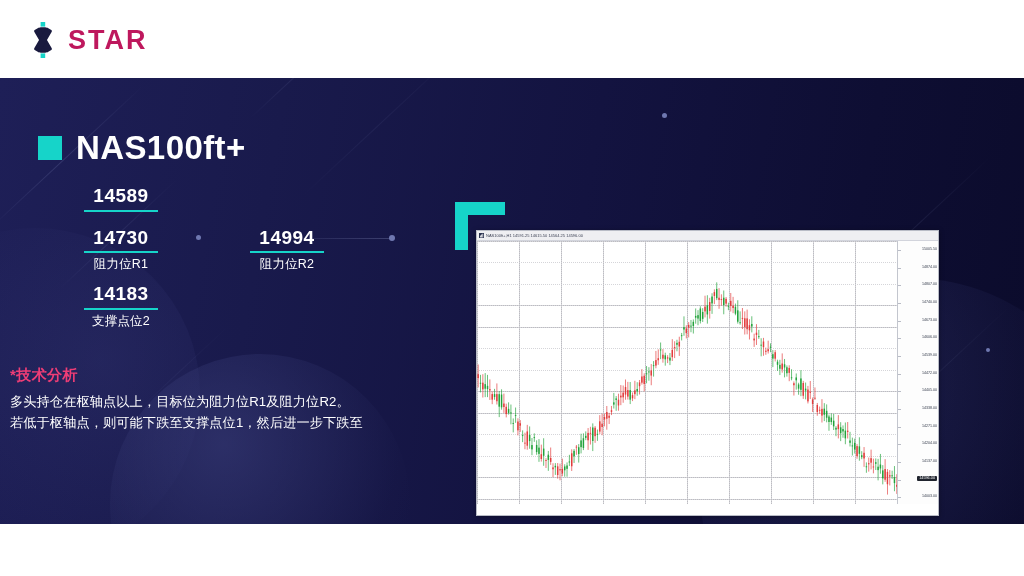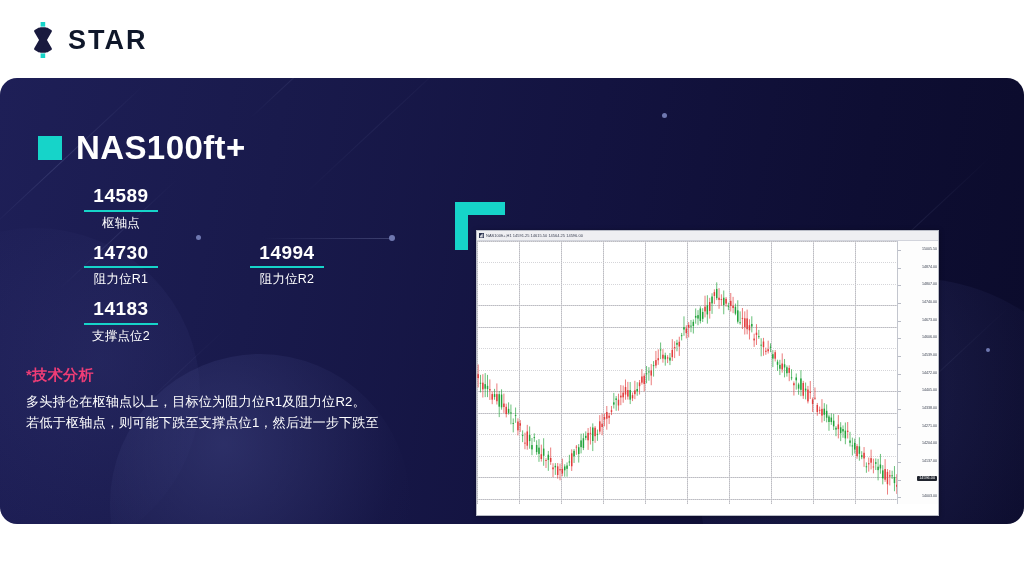--- a/index.html
+++ b/index.html
@@ -13,29 +13,28 @@
   
   .header{
     position:absolute;left:0;top:0;width:1024px;height:78px;
     background:#ffffff;z-index:20;
   }
   .logo{position:absolute;left:24px;top:22px;display:flex;align-items:center;height:36px;}
   .logo-mark{position:relative;width:38px;height:38px;margin-right:6px;}
   .logo-mark svg{display:block;}
   .logo-star{display:block;}
   .logo-text{font-size:27px;letter-spacing:2.0px;line-height:1;display:flex;align-items:baseline;}
-  .logo-star-word{color:#0f172a;font-weight:bold;}
+  .logo-star-word{color:#be185d;font-weight:bold;}
   .logo-trader-word{color:#9a9aa8;font-weight:400;letter-spacing:3.2px;margin-left:3px;}
 
   
   .panel{
     position:absolute;left:0;top:78px;width:1024px;height:446px;
     background:linear-gradient(100deg,#1e1f57 0%,#191a4c 26%,#131340 55%,#0e0e33 80%,#0b0b2b 100%);
     overflow:hidden;
-    border-radius:17px;
   }
   .bg-deco{position:absolute;inset:0;pointer-events:none;}
   .streak{
     position:absolute;background:linear-gradient(90deg,rgba(255,255,255,0) 0%,rgba(168,178,230,.30) 45%,rgba(255,255,255,0) 100%);
     height:1px;transform-origin:left center;border-radius:2px;
   }
   .streak.s1{left:-10px;top:150px;width:210px;transform:rotate(-43deg);opacity:.55;}
   .streak.s2{left:60px;top:210px;width:160px;transform:rotate(-43deg);opacity:.35;}
   .streak.s3{left:250px;top:40px;width:120px;transform:rotate(-43deg);opacity:.30;}
   .streak.s4{left:300px;top:120px;width:230px;transform:rotate(-43deg);opacity:.22;}
@@ -61,21 +60,21 @@
   .title-sq{width:24px;height:24px;background:#16d4c9;margin-right:14px;flex:none;}
   .title-text{color:#ffffff;font-size:33px;font-weight:bold;letter-spacing:.4px;line-height:1;white-space:nowrap;}
 
   .levels{position:absolute;left:38px;top:108px;width:340px;}
   .lv-row{display:flex;}
   .lv{width:166px;text-align:center;margin-bottom:12px;}
   .lv-val{color:#ffffff;font-size:19px;font-weight:bold;line-height:1.08;letter-spacing:.5px;}
   .lv-rule{width:74px;height:2px;background:#16d4c9;margin:3px auto 4px auto;}
   .lv-lbl{color:#ffffff;font-size:12.5px;line-height:1.2;letter-spacing:.2px;}
 
-  .analysis{position:absolute;left:26px;top:288px;width:400px;}
+  .analysis{position:absolute;left:10px;top:288px;width:400px;}
   .an-head{color:#ef3d76;font-size:15px;font-weight:bold;letter-spacing:.4px;margin-bottom:6px;}
   .an-body{color:#ffffff;font-size:13.2px;line-height:1.62;letter-spacing:.1px;}
   .an-body p{margin:0;}
 
   
   .bracket{position:absolute;}
   .bracket i{position:absolute;background:#16d4c9;display:block;}
   .bk-tl{left:455px;top:124px;width:50px;height:48px;}
   .bk-tl i.h{left:0;top:0;width:50px;height:13px;}
   .bk-tl i.v{left:0;top:0;width:13px;height:48px;}
@@ -179,21 +178,20 @@
     <div class="title-row">
       <span class="title-sq"></span>
       <span class="title-text">NAS100ft+</span>
     </div>
 
     <div class="levels">
       <div class="lv-row">
         <div class="lv">
           <div class="lv-val">14589</div>
           <div class="lv-rule"></div>
-          <div class="lv-lbl">枢轴点</div>
         </div>
       </div>
       <div class="lv-row">
         <div class="lv">
           <div class="lv-val">14730</div>
           <div class="lv-rule"></div>
           <div class="lv-lbl">阻力位R1</div>
         </div>
         <div class="lv">
           <div class="lv-val">14994</div>

